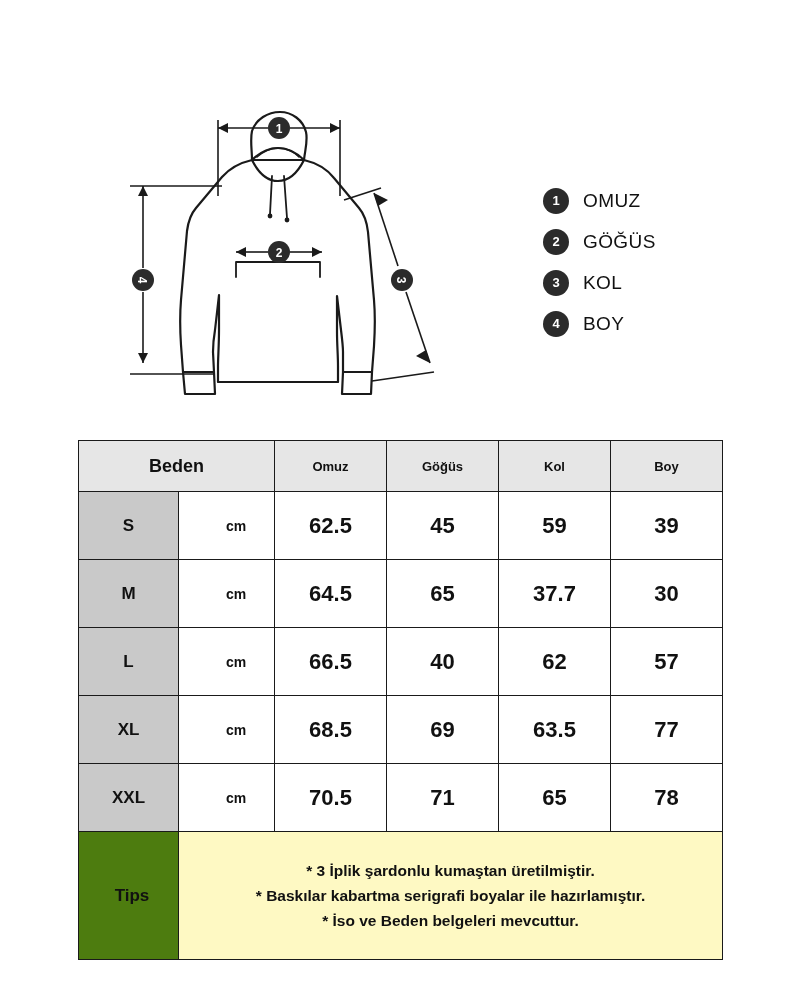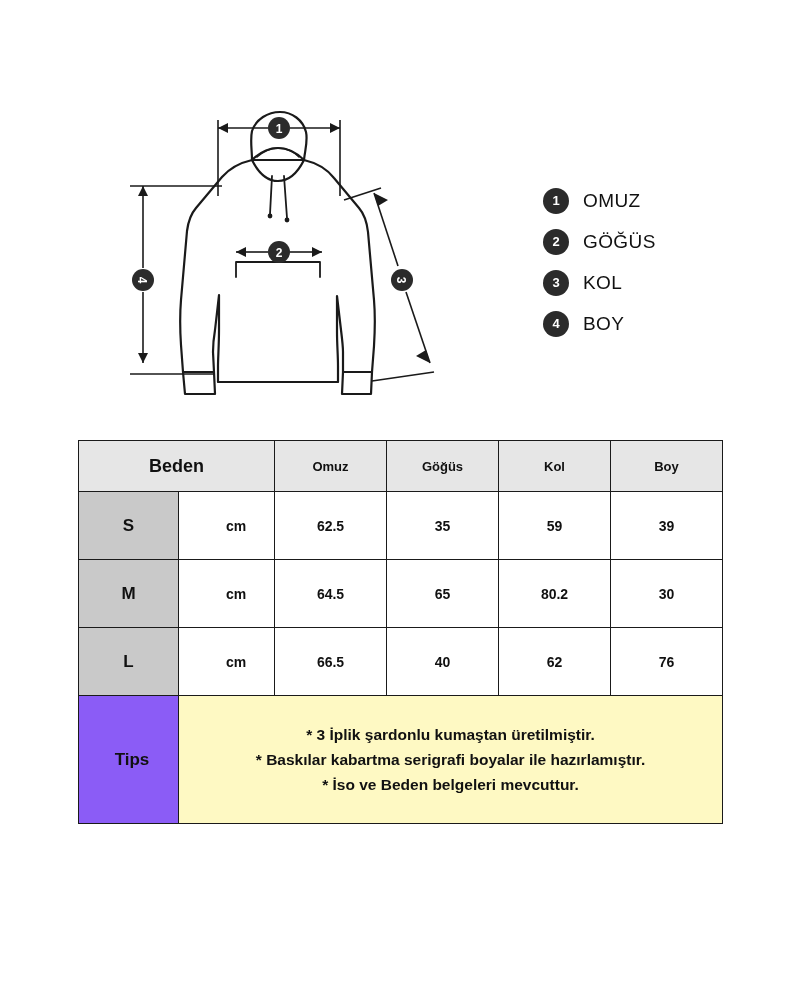--- a/index.html
+++ b/index.html
@@ -98,27 +98,27 @@
     background: #c9c9c9;
     font-size: 17px;
   }
   td.unit-cell {
     font-size: 14px;
     text-align: left;
     padding-left: 20px;
     background: #ffffff;
   }
   td.val-cell {
-    font-size: 14px;
+    font-size: 22px;
     background: #ffffff;
   }
   
   tr.tips-row { height: 128px; }
   td.tips-label {
-    background: #8b5cf6;
+    background: #4d7c0f;
     font-size: 17px;
     padding-left: 8px;
   }
   td.tips-body {
     background: #fef9c3;
     text-align: left;
     padding: 0 18px;
     font-size: 15.5px;
     line-height: 1.62;
     font-weight: bold;
@@ -276,39 +276,55 @@
         <th>Göğüs</th>
         <th>Kol</th>
         <th>Boy</th>
       </tr>
     </thead>
     <tbody>
       <tr>
         <td class="size-cell">S</td>
         <td class="unit-cell">cm</td>
         <td class="val-cell">62.5</td>
-        <td class="val-cell">35</td>
+        <td class="val-cell">45</td>
         <td class="val-cell">59</td>
         <td class="val-cell">39</td>
       </tr>
       <tr>
         <td class="size-cell">M</td>
         <td class="unit-cell">cm</td>
         <td class="val-cell">64.5</td>
         <td class="val-cell">65</td>
-        <td class="val-cell">80.2</td>
+        <td class="val-cell">37.7</td>
         <td class="val-cell">30</td>
       </tr>
       <tr>
         <td class="size-cell">L</td>
         <td class="unit-cell">cm</td>
         <td class="val-cell">66.5</td>
         <td class="val-cell">40</td>
         <td class="val-cell">62</td>
-        <td class="val-cell">76</td>
+        <td class="val-cell">57</td>
+      </tr>
+      <tr>
+        <td class="size-cell">XL</td>
+        <td class="unit-cell">cm</td>
+        <td class="val-cell">68.5</td>
+        <td class="val-cell">69</td>
+        <td class="val-cell">63.5</td>
+        <td class="val-cell">77</td>
+      </tr>
+      <tr>
+        <td class="size-cell">XXL</td>
+        <td class="unit-cell">cm</td>
+        <td class="val-cell">70.5</td>
+        <td class="val-cell">71</td>
+        <td class="val-cell">65</td>
+        <td class="val-cell">78</td>
       </tr>
       <tr class="tips-row">
         <td class="tips-label">Tips</td>
         <td class="tips-body" colspan="5">
           <div class="tips-line">* 3 İplik şardonlu kumaştan üretilmiştir.</div>
           <div class="tips-line">* Baskılar kabartma serigrafi boyalar ile hazırlamıştır.</div>
           <div class="tips-line">* İso ve Beden belgeleri mevcuttur.</div>
         </td>
       </tr>
     </tbody>

